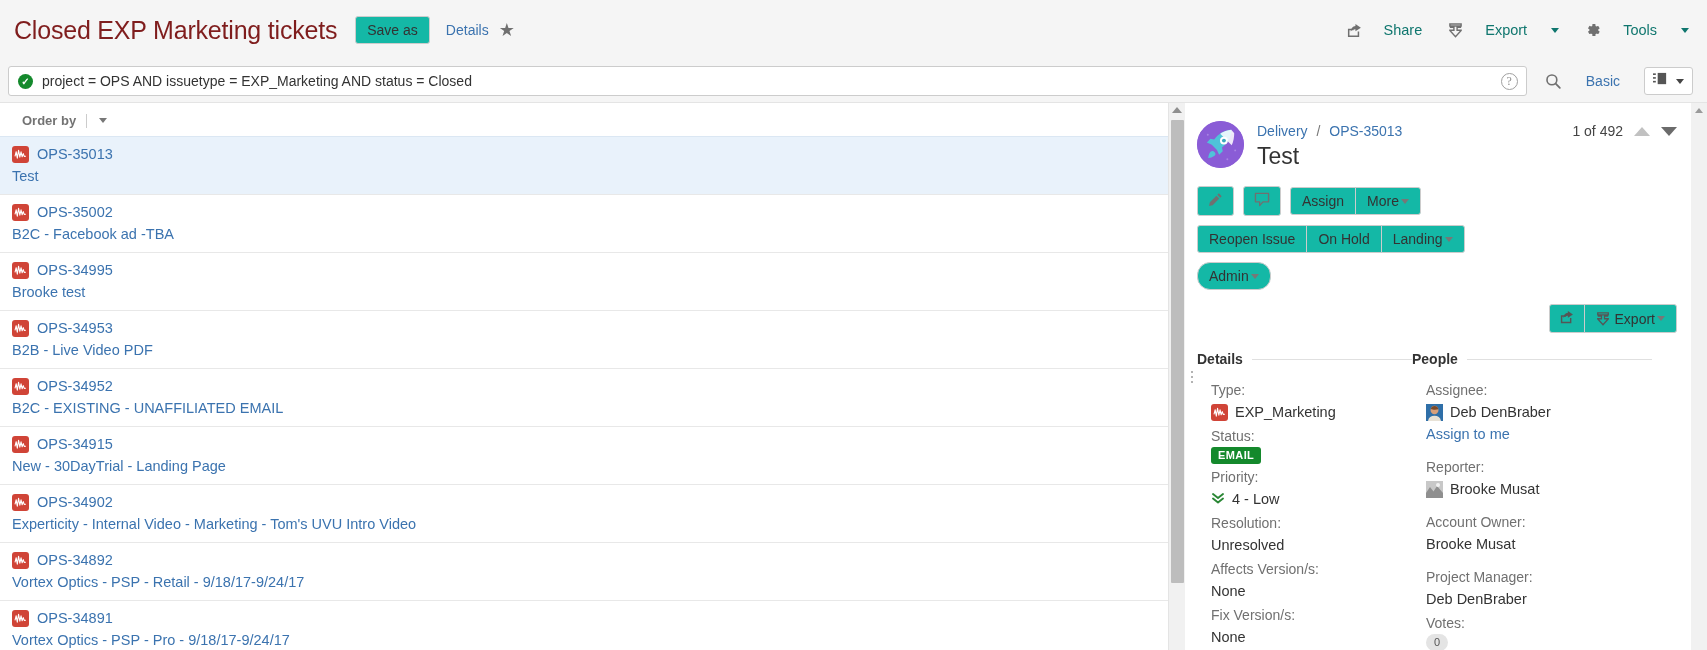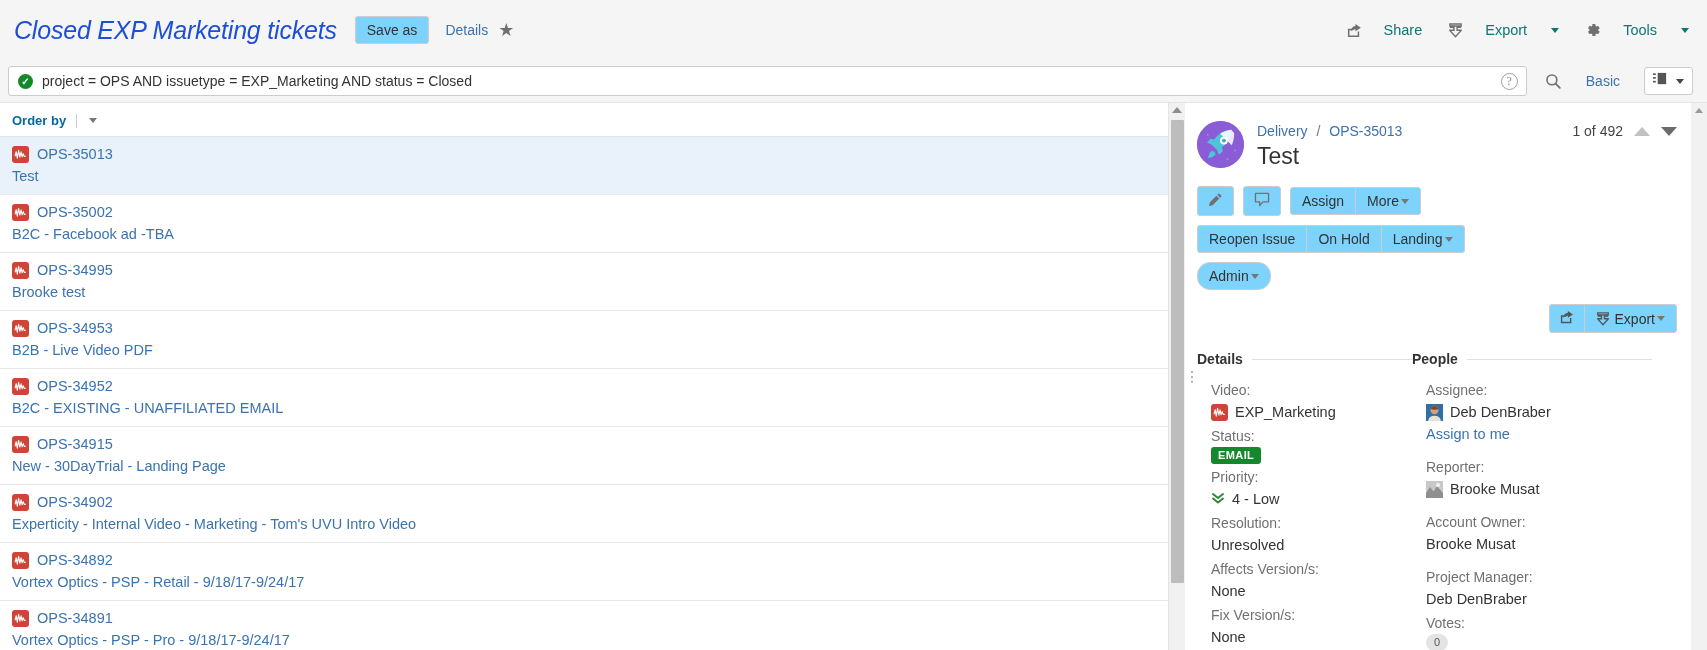--- a/index.html
+++ b/index.html
@@ -17,31 +17,30 @@
   .topbar {
     position: relative;
     height: 60px;
     background: #f5f5f5;
     display: flex;
     align-items: center;
     padding: 0 18px 0 14px;
   }
   .page-title {
     font-size: 25px;
-    color: #1d4ed8;
+    color: #7f1d1d;
     font-weight: normal;
     letter-spacing: -0.2px;
     white-space: nowrap;
-    font-style: italic;
   }
   .btn {
     display: inline-flex;
     align-items: center;
     justify-content: center;
-    background: #7dd3fc;
+    background: #14b8a6;
     border: 1px solid #ccc;
     border-radius: 3px;
     color: #333;
     font-size: 14px;
     padding: 5px 11px;
     cursor: pointer;
     white-space: nowrap;
     line-height: 16px;
   }
   .save-as { margin-left: 18px; }
@@ -177,23 +176,23 @@
   
   .listpane {
     width: 1185px;
     position: relative;
     overflow: hidden;
     background: #fff;
   }
   .orderby {
     display: flex;
     align-items: center;
-    padding: 10px 0 8px 12px;
+    padding: 10px 0 8px 22px;
     font-size: 13px;
-    color: #0369a1;
+    color: #737373;
     font-weight: bold;
   }
   .orderby .sep {
     display: inline-block;
     width: 1px; height: 14px;
     background: #ccc;
     margin: 0 10px;
   }
   .orderby .caret { color: #777; }
 
@@ -733,21 +732,21 @@
 
     <div class="cols">
 
       <div class="col">
         <div class="section-head">
           <span>Details</span>
           <span class="rule"></span>
         </div>
 
         <div class="field">
-          <div class="field-label">Video:</div>
+          <div class="field-label">Type:</div>
           <div class="field-value">
             <span class="type-icon">
               <svg width="13" height="11" viewBox="0 0 14 12">
                   <path d="M1 8l1.3-5 1.2 7 1.4-8.5L6.3 9 7.6 3l1.2 5.5L10 5l1.1 3h1.6" fill="none" stroke="#fff" stroke-width="1.2" stroke-linejoin="round"></path>
                 </svg>
             </span>
             <span>EXP_Marketing</span>
           </div>
         </div>
 

